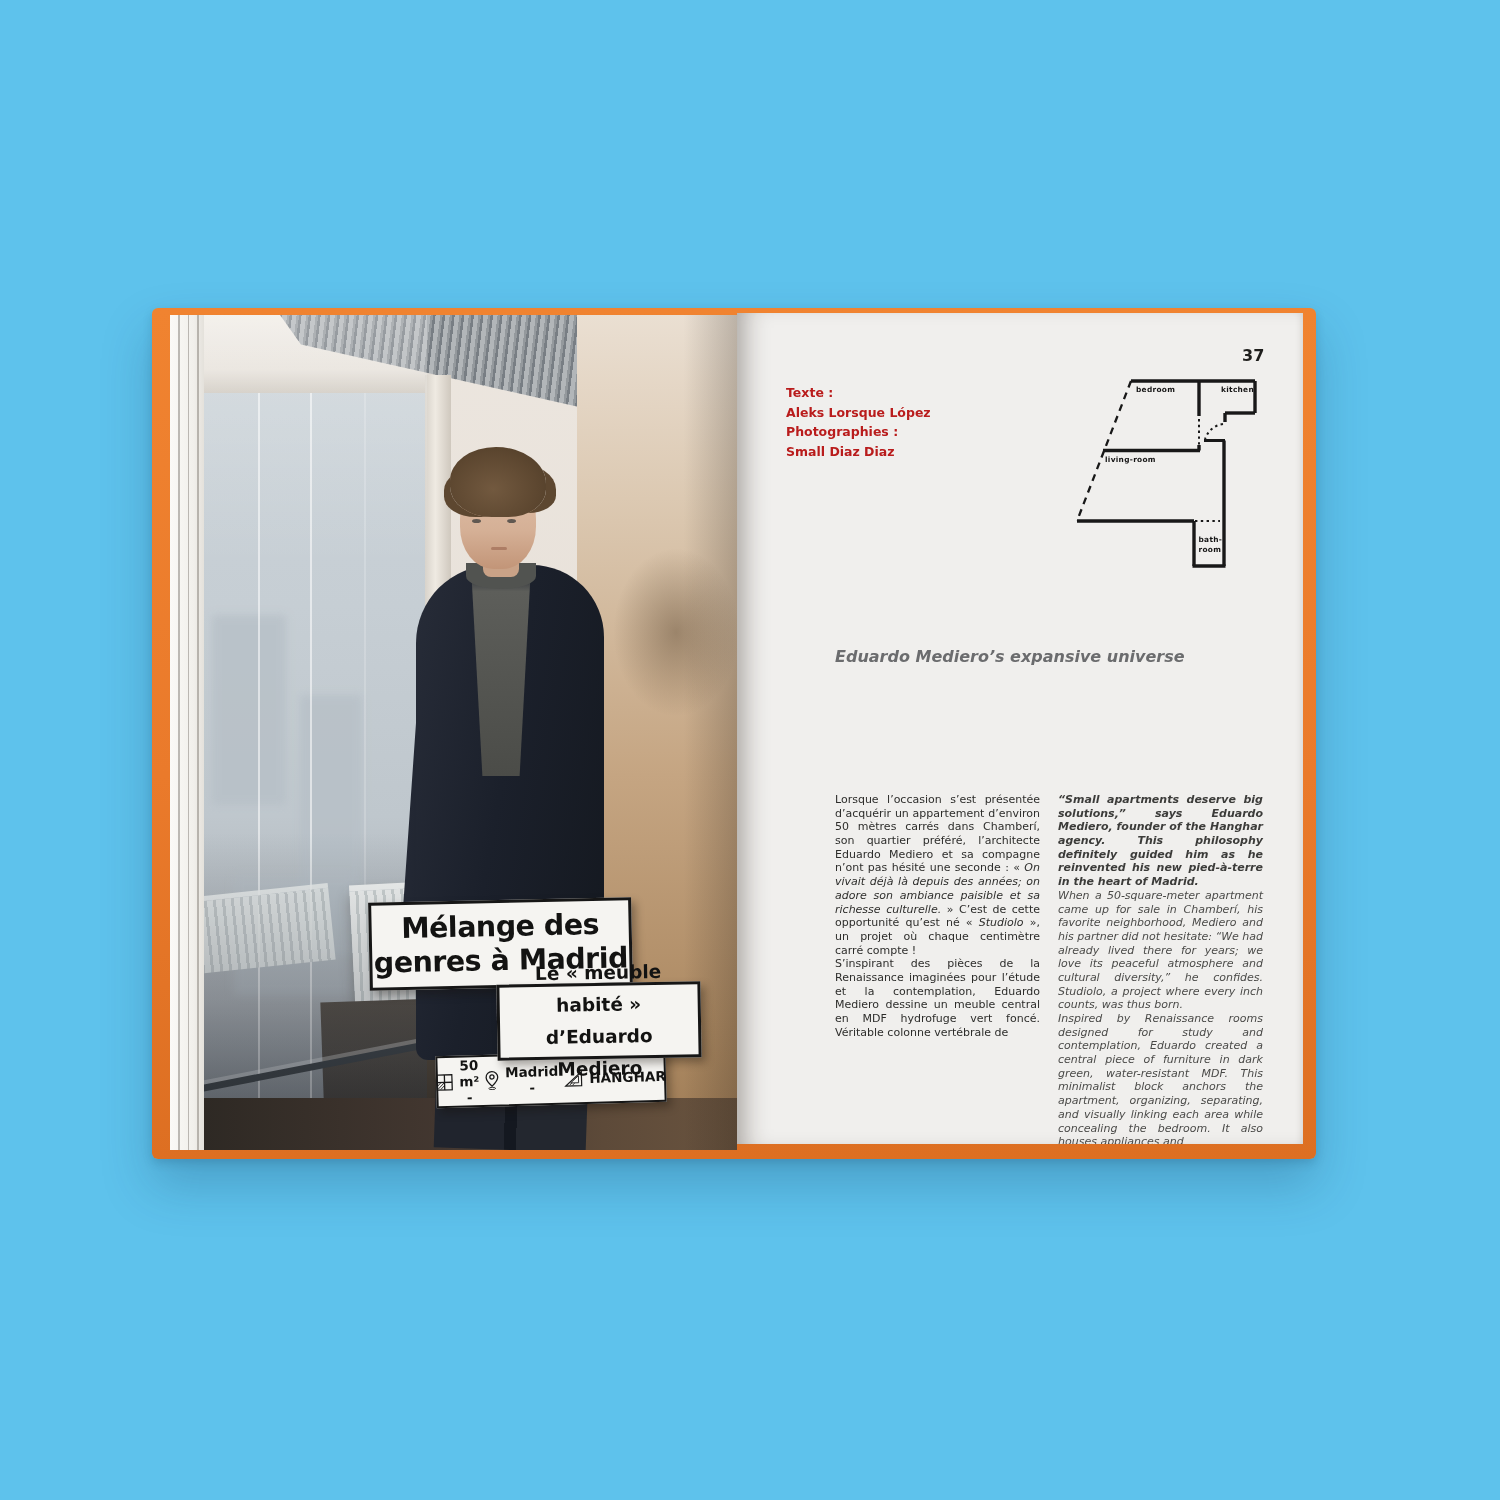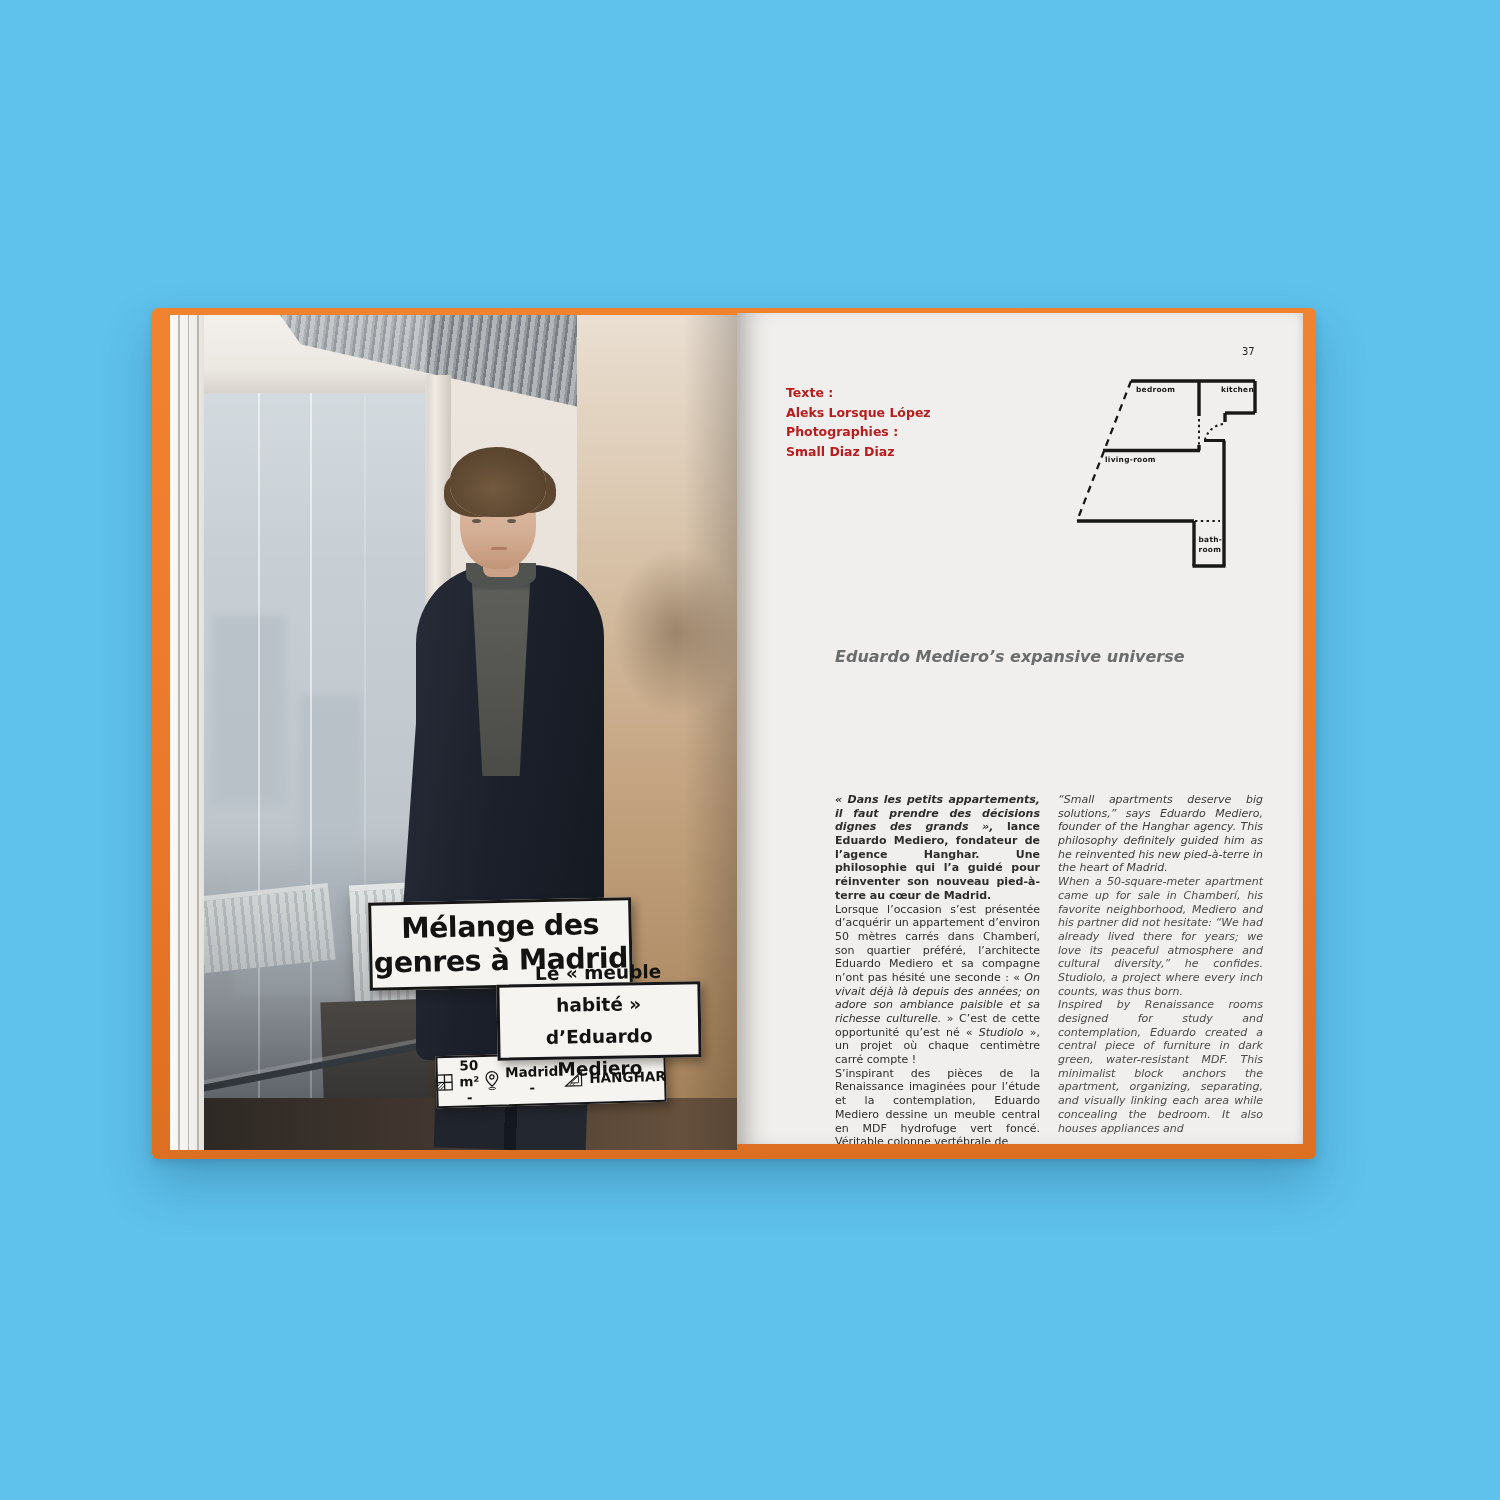--- a/index.html
+++ b/index.html
@@ -154,38 +154,38 @@
     left:327px;top:668px;width:198px;height:70px;transform:rotate(-1deg);z-index:5;
     font-size:18.5px;font-weight:700;line-height:1.72;
   }
   .box-info{
     left:266px;top:738px;width:226px;height:48px;transform:rotate(-1.6deg);z-index:4;
     flex-direction:row;gap:6px;font-size:13.5px;font-weight:700;border-width:2.5px;
   }
   .box-info svg{display:block;}
 
   
-  .pagenum{left:505px;top:33px;font-size:10px;font-weight:400;color:#1e1e1c;}
+  .pagenum{left:505px;top:33px;font-size:16px;font-weight:700;color:#1e1e1c;}
   .credits{left:49px;top:70px;font-size:12.5px;font-weight:700;line-height:1.56;color:#b91c1c;}
   .floorplan{left:310px;top:16px;}
   .floorplan text{font-size:7.4px;font-weight:700;letter-spacing:.3px;fill:#141414;}
 
   .headline{left:98px;top:326px;color:#6b6c6e;font-style:italic;}
   .headline h1{margin:0;font-size:27px;line-height:1.09;font-weight:800;letter-spacing:-.3px;}
   .headline h2{margin:8px 0 4px 0;font-size:16px;font-weight:700;}
 
   .columns{left:98px;top:480px;width:428px;display:flex;gap:18px;}
   .col{width:205px;font-size:11px;line-height:1.245;text-align:justify;}
   .col p{margin:0;}
   .col p+p.gap{}
   .col-fr{color:#2d2d2b;font-weight:500;}
   .col-fr .intro{font-weight:700;}
   .col-fr .q{font-style:italic;}
   .col-en{color:#4a4a48;font-style:italic;}
-  .col-en .intro{font-weight:400;color:#3c3c3a;}
+  .col-en .intro{font-weight:700;color:#3c3c3a;}
 </style>
 </head>
 <body>
 
 <div class="abs cover"></div>
 
 <div class="abs left-page">
   <div class="abs page-edges"></div>
 
   <div class="abs photo">
@@ -305,21 +305,20 @@
     <text x="151.5" y="213">bath-</text>
     <text x="151.5" y="223">room</text>
   </svg>
 
   <div class="abs headline">
     <h2>Eduardo Mediero’s expansive universe</h2>
   </div>
 
   <div class="abs columns">
     <div class="col col-fr">
-      <p class="intro q"><span class="q">« Dans les petits appartements, il faut prendre des décisions dignes des grands », </span><span style="font-style:normal">lance Eduardo Mediero, fondateur de l’agence Hanghar. Une philosophie qui l’a guidé pour réinventer son nouveau pied-à-terre au cœur de Madrid.</span></p>
       <p class="gap"><span>Lorsque l’occasion s’est présentée d’acquérir un appartement d’environ 50 mètres carrés dans Chamberí, son quartier préféré, l’architecte Eduardo Mediero et sa compagne n’ont pas hésité une seconde : « </span><span class="q">On vivait déjà là depuis des années; on adore son ambiance paisible et sa richesse culturelle.</span><span> » C’est de cette opportunité qu’est né « </span><span class="q">Studiolo</span><span> », un projet où chaque centimètre carré compte !</span></p>
       <p>S’inspirant des pièces de la Renaissance imaginées pour l’étude et la contemplation, Eduardo Mediero dessine un meuble central en MDF hydrofuge vert foncé. Véritable colonne vertébrale de</p>
     </div>
     <div class="col col-en">
       <p class="intro">“Small apartments deserve big solutions,” says Eduardo Mediero, founder of the Hanghar agency. This philosophy definitely guided him as he reinvented his new pied-à-terre in the heart of Madrid.</p>
       <p class="gap">When a 50-square-meter apartment came up for sale in Chamberí, his favorite neighborhood, Mediero and his partner did not hesitate: “We had already lived there for years; we love its peaceful atmosphere and cultural diversity,” he confides. Studiolo, a project where every inch counts, was thus born.</p>
       <p>Inspired by Renaissance rooms designed for study and contemplation, Eduardo created a central piece of furniture in dark green, water-resistant MDF. This minimalist block anchors the apartment, organizing, separating, and visually linking each area while concealing the bedroom. It also houses appliances and</p>
     </div>
   </div>
 </div>

